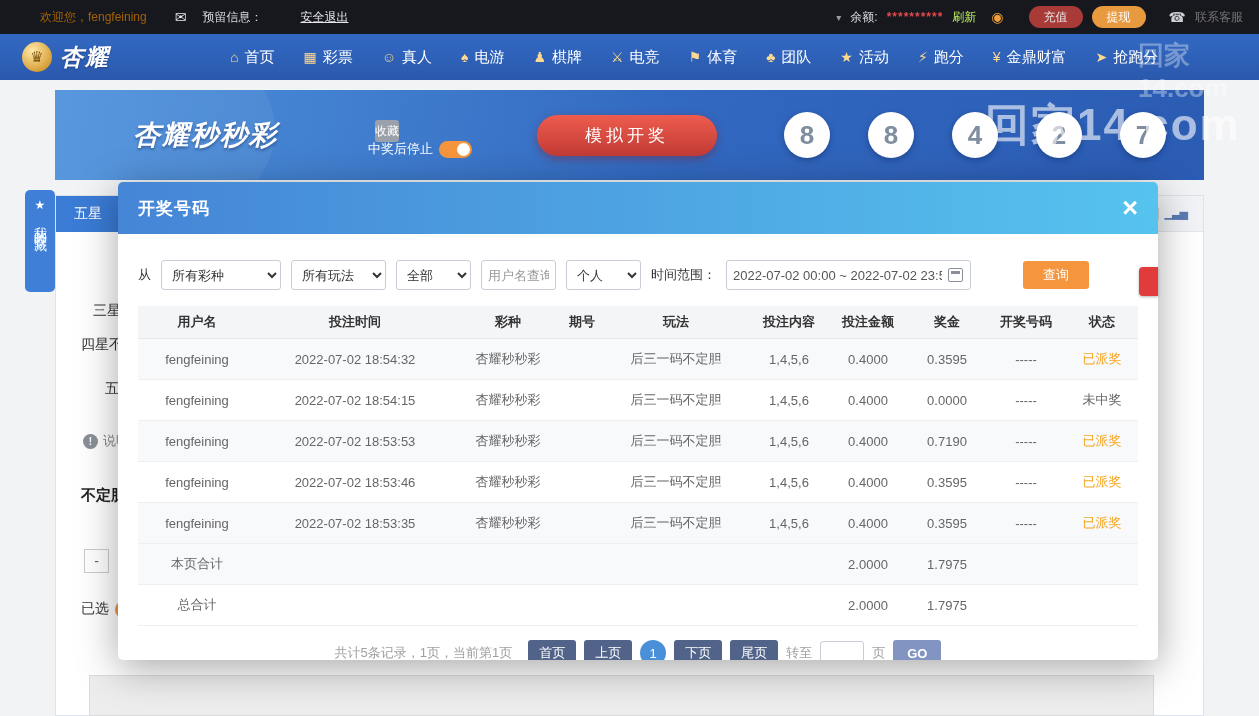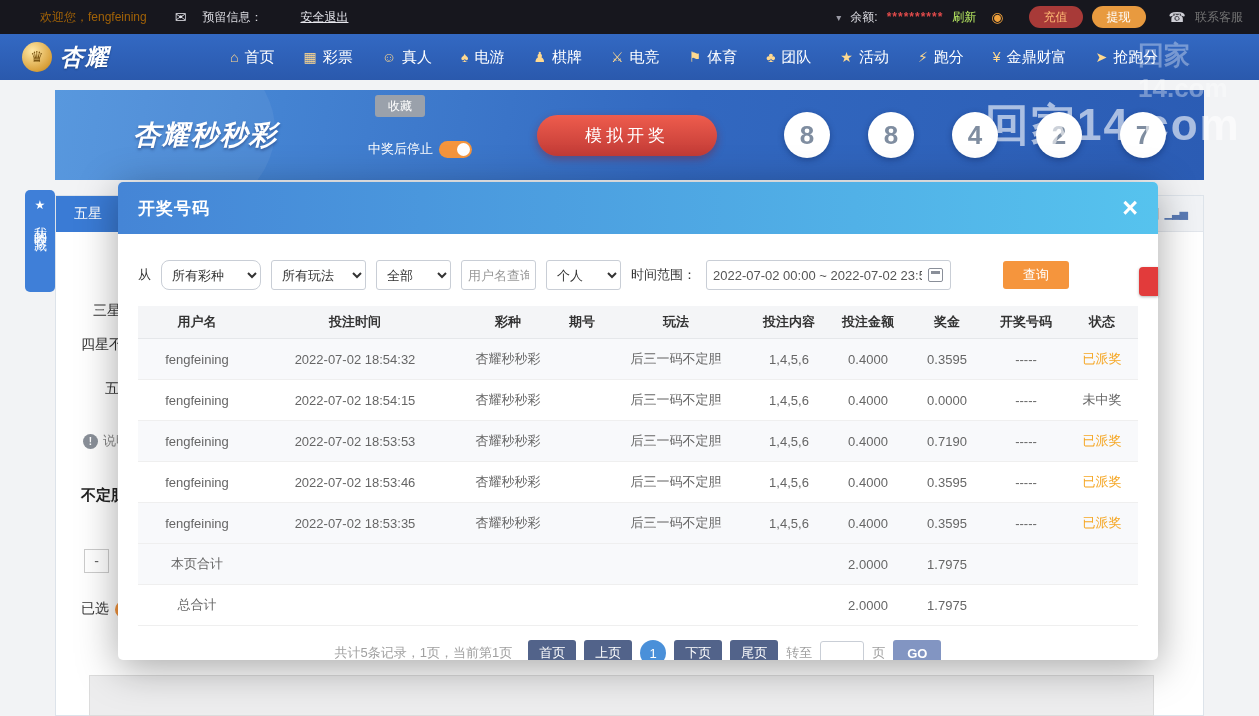--- a/index.html
+++ b/index.html
@@ -13,21 +13,21 @@
   .tb-welcome { color:#a16207; margin-left:24px; }
   .tb-mail { color:#e8e8ee; font-size:14px; margin-left:18px; }
   .tb-reserved { color:#d8d8de; margin-left:6px; }
   .tb-logout { color:#e6e6ec; text-decoration:underline; margin-left:28px; cursor:pointer; }
   .tb-right { margin-left:auto; display:flex; align-items:center; gap:9px; }
   .tb-caret { color:#9a9aa4; font-size:10px; }
   .tb-balance-label { color:#d8d8de; }
   .tb-balance-value { color:#e04b4b; letter-spacing:1px; font-weight:bold; }
   .tb-refresh { color:#bef264; position:relative; cursor:pointer;font-family:Liberation Serif, serif; }
   .tb-eye { color:#f0a13c; font-size:14px; cursor:pointer; margin-left:6px; }
-  .tb-recharge { background:#a83a38; color:#fdba74; border:none; border-radius:12px; height:22px; padding:0 15px;
+  .tb-recharge { background:#a83a38; color:#e5e5e5; border:none; border-radius:12px; height:22px; padding:0 15px;
                  font-size:12px; cursor:pointer; margin-left:16px; }
   .tb-withdraw { background:#e89a3f; color:#fff; border:none; border-radius:12px; height:22px; padding:0 15px;
                  font-size:12px; cursor:pointer; }
   .tb-headset { color:#cfcfd6; font-size:14px; margin-left:14px; }
   .tb-contact { color:#737373; cursor:pointer; }
 
   
   .navbar { position:absolute; left:0; top:34px; width:100%; height:46px;
             background:linear-gradient(180deg,#3369c3,#2a59ad); display:flex; align-items:center;
             padding:0 22px; z-index:10; }
@@ -47,22 +47,22 @@
   .watermark2 { position:absolute; left:1138px; top:38px; font-size:26px; font-weight:bold;
                 color:rgba(255,255,255,.35); z-index:15; pointer-events:none; }
 
   
   .banner { position:absolute; left:55px; top:90px; width:1149px; height:90px;
             background:linear-gradient(100deg,#4e92dc 0%,#3268c0 55%,#2b5cb4 100%); overflow:hidden; }
   .banner::before { content:''; position:absolute; left:-40px; top:-60px; width:260px; height:200px;
                     border-radius:50%; background:rgba(255,255,255,.06); }
   .game-title { position:absolute; left:78px; top:27px; color:#fff; font-size:27px; font-weight:bold;
                 font-style:italic; letter-spacing:2px; text-shadow:0 2px 3px rgba(0,0,50,.35); }
-  .fav-btn { position:absolute; left:320px; top:5px; background:#9aa1ab; color:#fff; border:none;
-             border-radius:3px; height:22px; padding:0 13px; font-size:12px; cursor:pointer;text-align:right; }
+  .fav-btn { position:absolute; left:320px; top:30px; background:#9aa1ab; color:#fff; border:none;
+             border-radius:3px; height:22px; padding:0 0; font-size:12px; cursor:pointer;text-align:right; }
   .stop-row { position:absolute; left:313px; top:50px; display:flex; align-items:center; gap:6px; }
   .stop-label { color:#fff; font-size:13px; }
   .toggle { width:33px; height:17px; border-radius:9px; background:#f5953d; position:relative; cursor:pointer; display:inline-block; }
   .toggle .knob { position:absolute; right:2px; top:2px; width:13px; height:13px; border-radius:50%; background:#fff; }
   .simulate-btn { position:absolute; left:482px; top:25px; width:180px; height:41px; border:none; border-radius:21px;
                   background:linear-gradient(180deg,#ee5c4d,#c23b36); color:#fff; font-size:17px; letter-spacing:4px;
                   cursor:pointer; box-shadow:0 3px 8px rgba(150,20,20,.4); }
   .balls { position:absolute; right:38px; top:22px; display:flex; gap:38px; }
   .ball { width:46px; height:46px; border-radius:50%; background:#fff; color:#7f8da0; font-size:26px; font-weight:bold;
           display:flex; align-items:center; justify-content:center; box-shadow:0 2px 6px rgba(0,20,60,.35); }
@@ -106,21 +106,21 @@
            border-radius:5px; box-shadow:0 8px 40px rgba(0,0,0,.35); z-index:50; overflow:hidden; }
   .modal-header { height:52px; background:linear-gradient(90deg,#4585d6,#56c3ee); display:flex;
                   align-items:center; justify-content:space-between; padding:0 20px; }
   .modal-title { color:#fff; font-size:17px; font-weight:bold; letter-spacing:1px; }
   .modal-close { color:#fff; font-size:27px; line-height:1; cursor:pointer; font-weight:bold; }
 
   .filters { display:flex; align-items:center; gap:10px; margin:26px 20px 0 20px; font-size:13px; color:#333; }
   .f-select, .f-input { height:30px; border:1px solid #c9ced6; border-radius:3px; background:#fff;
                         font-size:13px; color:#333; padding:0 6px; font-family:inherit; }
   .f-input::placeholder { color:#999; }
-  .w120 { width:100px;border-radius:8px; } .w95 { width:95px; } .w75 { width:75px; }
+  .w120 { width:120px; } .w95 { width:95px; } .w75 { width:75px; }
   .time-wrap { position:relative; display:inline-block; }
   .time-input { width:245px; padding-right:28px; color:#555; }
   .cal-icon { position:absolute; right:8px; top:8px; width:15px; height:14px; border:1px solid #8a8f99;
               border-radius:2px; cursor:pointer; }
   .cal-icon::before { content:''; position:absolute; left:2px; right:2px; top:2px; height:3px; background:#8a8f99; }
   .query-btn { margin-left:42px; background:#f5953d; color:#fff; border:none; border-radius:3px;
                height:28px; padding:0 20px; font-size:13px; cursor:pointer; }
 
   .records-table { width:1000px; margin:16px 20px 0 20px; border-collapse:collapse; table-layout:fixed;
                    font-size:13px; color:#666; }

